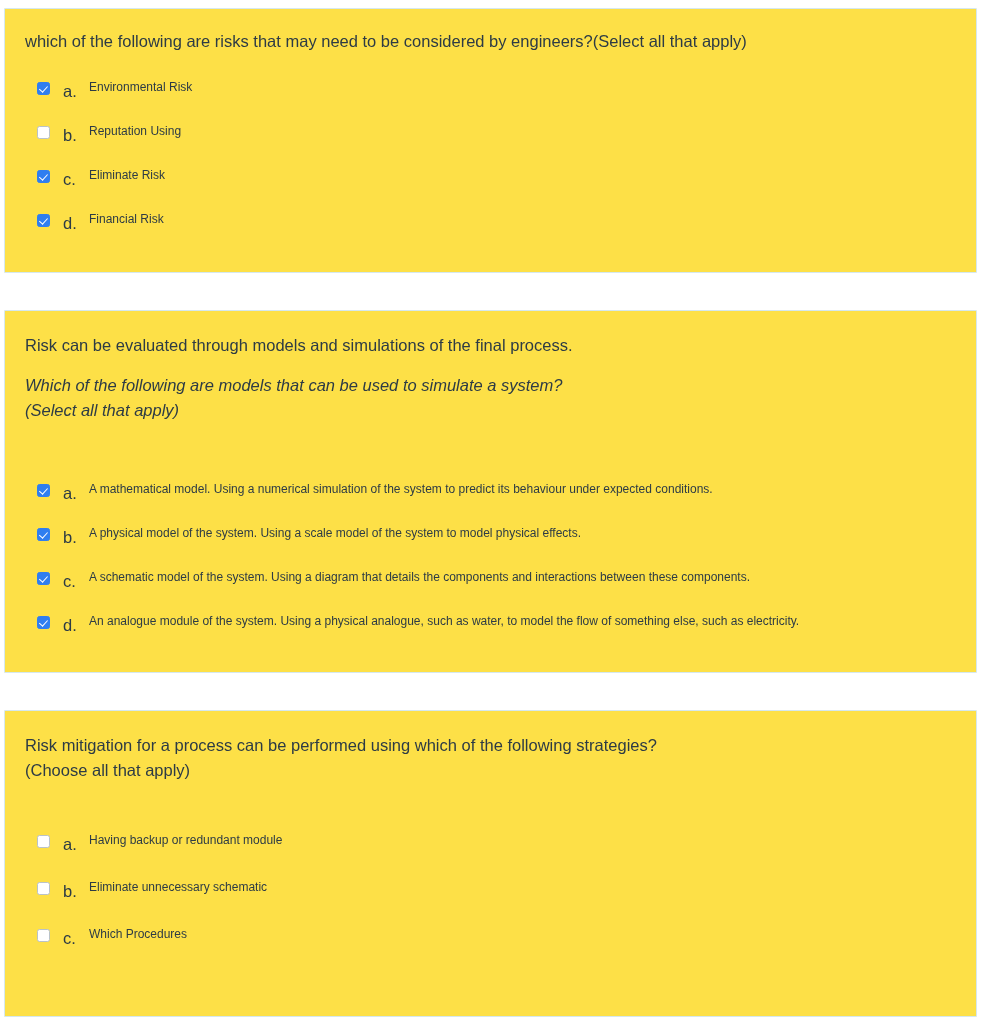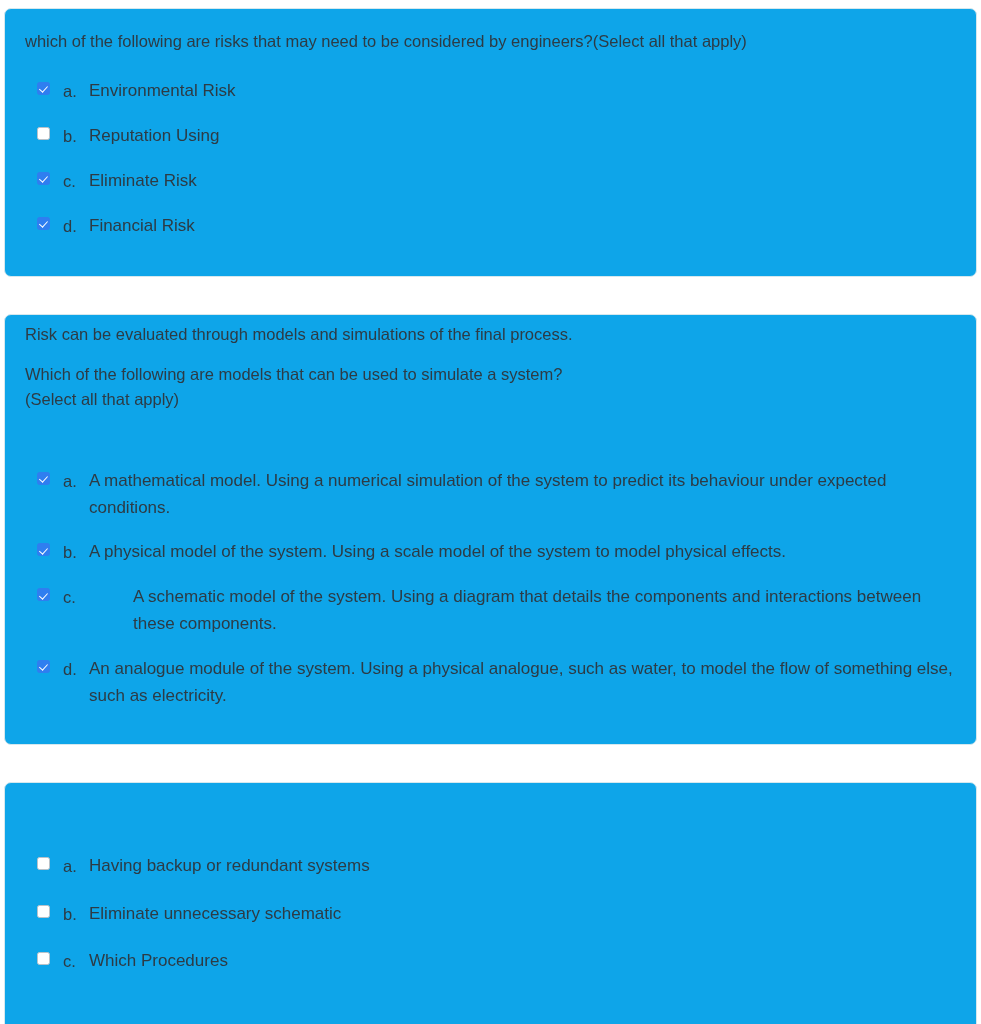--- a/index.html
+++ b/index.html
@@ -16,28 +16,28 @@
   }
   .page {
     position: relative;
     width: 981px;
     height: 1024px;
     box-sizing: border-box;
     padding: 0 4px;
   }
   .qcard {
     box-sizing: border-box;
-    background: #0ea5e9;
+    background: #fde047;
     border: 1px solid #d5e8ee;
-    border-radius: 7px;
+    border-radius: 1px;
     margin-bottom: 37px;
     padding: 20px 20px 18px 20px;
   }
   .qcard.card-1 { margin-top: 8px; padding-bottom: 36px; }
-  .qcard.card-2 { padding-top: 7px; padding-bottom: 34px; }
+  .qcard.card-2 { padding-top: 22px; padding-bottom: 34px; }
   .qcard.card-3 { padding-top: 22px; padding-bottom: 44px; margin-bottom: 13px; }
 
   .qtext {
     font-size: 16.5px;
     line-height: 1.52;
     color: #2d3b45;
     margin: 0;
   }
   .qtext + .qtext { margin-top: 15px; }
 
@@ -91,26 +91,26 @@
   .olabel {
     flex: 0 0 auto;
     width: 26px;
     margin-left: 13px;
     font-size: 16.5px;
     line-height: 1.58;
     color: #2d3b45;
   }
   .otext {
     flex: 1 1 auto;
-    font-size: 17px;
+    font-size: 12px;
     line-height: 1.58;
     color: #2d3b45;
   }
   .otext.w-1 { max-width: 905px; }
-  .otext.w-2 { max-width: 870px; margin-left: 44px; }
+  .otext.w-2 { max-width: 870px; }
 </style>
 </head>
 <body>
 
 <div class="page">
 
   <div class="qcard card-1">
     <p class="qtext">which of the following are risks that may need to be considered by engineers?(Select all that apply)</p>
     <ul class="options gap-top-1">
       <li class="option">
@@ -131,21 +131,21 @@
       <li class="option">
         <span class="cbox checked"></span>
         <span class="olabel">d.</span>
         <span class="otext">Financial Risk</span>
       </li>
     </ul>
   </div>
 
   <div class="qcard card-2">
     <p class="qtext">Risk can be evaluated through models and simulations of the final process.</p>
-    <p class="qtext pre" style="white-space:pre-line;">Which of the following are models that can be used to simulate a system?
+    <p class="qtext pre" style="white-space:pre-line;font-style:italic;">Which of the following are models that can be used to simulate a system?
 (Select all that apply)</p>
     <ul class="options gap-top-2">
       <li class="option">
         <span class="cbox checked"></span>
         <span class="olabel">a.</span>
         <span class="otext w-1">A mathematical model. Using a numerical simulation of the system to predict its behaviour under expected conditions.</span>
       </li>
       <li class="option">
         <span class="cbox checked"></span>
         <span class="olabel">b.</span>
@@ -158,25 +158,27 @@
       </li>
       <li class="option">
         <span class="cbox checked"></span>
         <span class="olabel">d.</span>
         <span class="otext w-1">An analogue module of the system. Using a physical analogue, such as water, to model the flow of something else, such as electricity.</span>
       </li>
     </ul>
   </div>
 
   <div class="qcard card-3">
+    <p class="qtext" style="white-space:pre-line;">Risk mitigation for a process can be performed using which of the following strategies?
+(Choose all that apply)</p>
     <ul class="options gap-top-3 tight">
       <li class="option">
         <span class="cbox unchecked"></span>
         <span class="olabel">a.</span>
-        <span class="otext">Having backup or redundant systems</span>
+        <span class="otext">Having backup or redundant module</span>
       </li>
       <li class="option">
         <span class="cbox unchecked"></span>
         <span class="olabel">b.</span>
         <span class="otext">Eliminate unnecessary schematic</span>
       </li>
       <li class="option">
         <span class="cbox unchecked"></span>
         <span class="olabel">c.</span>
         <span class="otext">Which Procedures</span>

